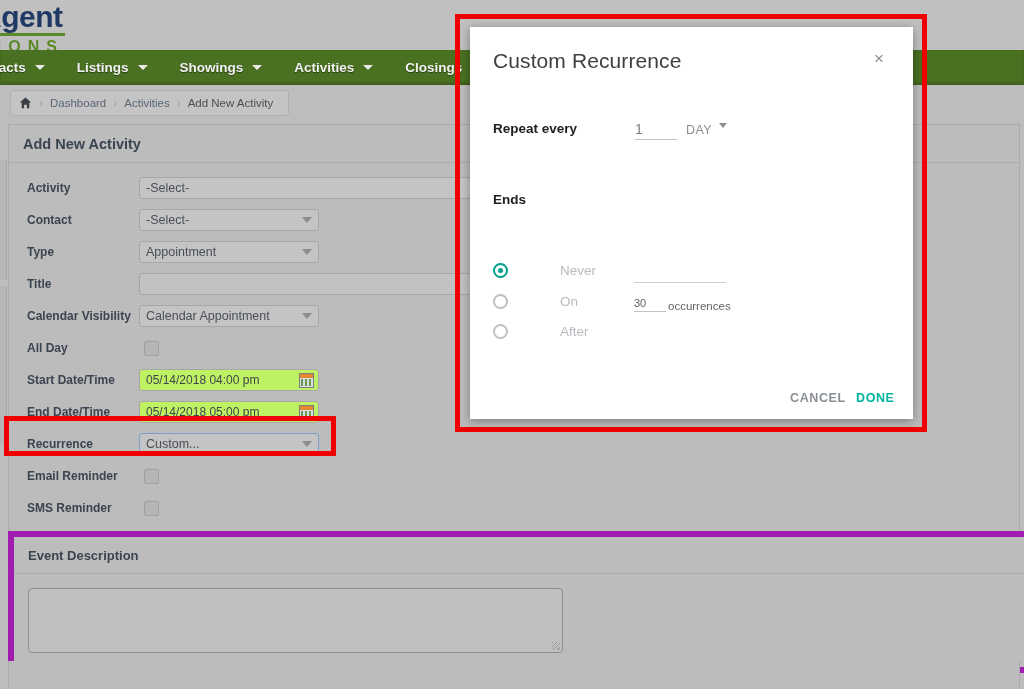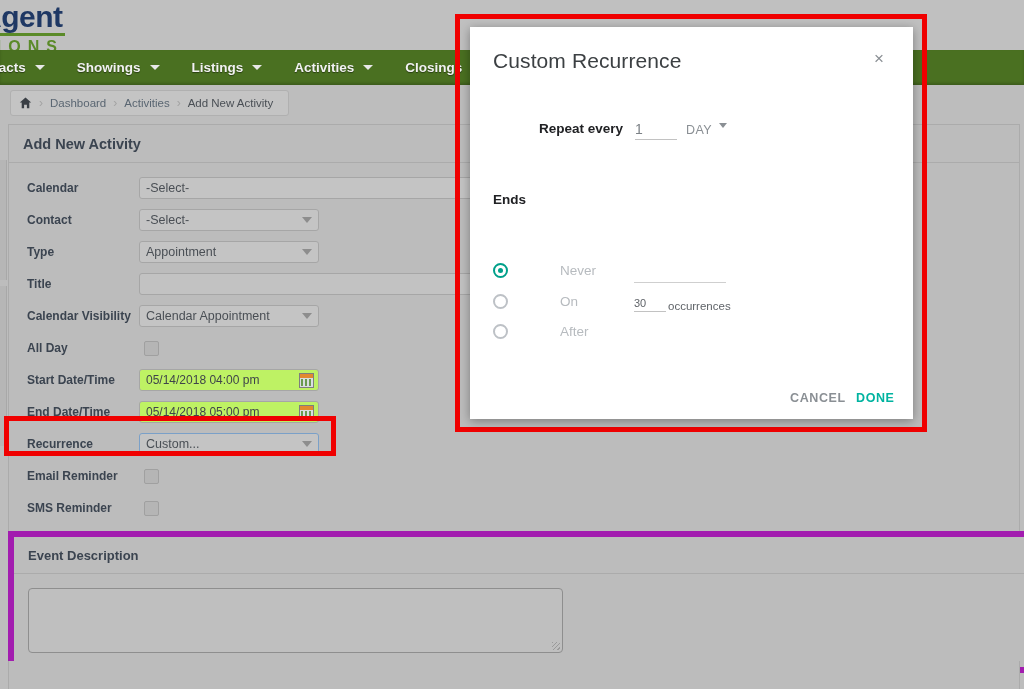--- a/index.html
+++ b/index.html
@@ -81,21 +81,21 @@
   #red-recurrence{left:4px;top:416px;width:332px;height:40px;}
   #red-modal{left:455px;top:14px;width:472px;height:418px;}
 
   
   .modal{position:absolute;left:470px;top:27px;width:443px;height:392px;background:#fff;
          box-shadow:0 2px 10px rgba(0,0,0,.35);}
   .m-title{position:absolute;left:23px;top:22px;font-size:21px;color:#3c4043;letter-spacing:.1px;}
   .m-close{position:absolute;right:24px;top:22px;width:20px;height:20px;color:#8a8f94;font-size:17px;
            line-height:20px;text-align:center;}
   .m-label{font-size:13.5px;font-weight:bold;color:#202124;}
-  .m-repeat-label{position:absolute;left:23px;top:94px;margin-left:46px;}
+  .m-repeat-label{position:absolute;left:23px;top:94px;}
   .uline{border-bottom:1px solid #c2c2c2;}
   .m-count{position:absolute;left:165px;top:94px;width:42px;padding-bottom:2px;font-size:14px;color:#7b8085;}
   .m-freq{position:absolute;left:216px;top:96px;font-size:12.5px;color:#8a8f94;letter-spacing:.4px;display:flex;align-items:flex-start;}
   .m-freq .caret{width:0;height:0;border-left:4px solid transparent;border-right:4px solid transparent;border-top:5px solid #8a8f94;margin-left:7px;}
   .m-ends-label{position:absolute;left:23px;top:165px;}
   .radio-row{position:absolute;left:23px;display:flex;align-items:center;height:22px;gap:40px;}
   .radio{width:15px;height:15px;border-radius:50%;border:2px solid #bdc1c6;box-sizing:border-box;flex:none;position:relative;}
   .radio.on{border-color:#00a08a;}
   .radio.on:after{content:"";position:absolute;left:3px;top:3px;width:5px;height:5px;border-radius:50%;background:#00a08a;}
   .radio-lbl{margin-left:12px;font-size:13.5px;color:#b7bbbf;}
@@ -120,25 +120,25 @@
     </div>
   </div>
 
   <div class="navbar">
     <div class="inner">
       <div class="nav-item">
         <span>ntacts</span>
         <span class="nav-caret"></span>
       </div>
       <div class="nav-item">
+        <span>Listings</span>
+        <span class="nav-caret"></span>
+      </div>
+      <div class="nav-item">
         <span>Showings</span>
-        <span class="nav-caret"></span>
-      </div>
-      <div class="nav-item">
-        <span>Listings</span>
         <span class="nav-caret"></span>
       </div>
       <div class="nav-item">
         <span>Activities</span>
         <span class="nav-caret"></span>
       </div>
       <div class="nav-item">
         <span>Closings</span>
         <span class="nav-caret"></span>
       </div>
@@ -167,21 +167,21 @@
   <div class="leftedge1"></div>
   <div class="leftedge2"></div>
 
   <div class="panel">
     <div class="panel-head">
       <span class="panel-title">Add New Activity</span>
     </div>
     <div class="panel-body">
 
       <div class="frow">
-        <div class="flabel">Calendar</div>
+        <div class="flabel">Activity</div>
         <div class="fctl sel w700">
           <span class="val">-Select-</span>
           <span class="caret"></span>
         </div>
       </div>
 
       <div class="frow">
         <div class="flabel">Contact</div>
         <div class="fctl sel w180">
           <span class="val">-Select-</span>

